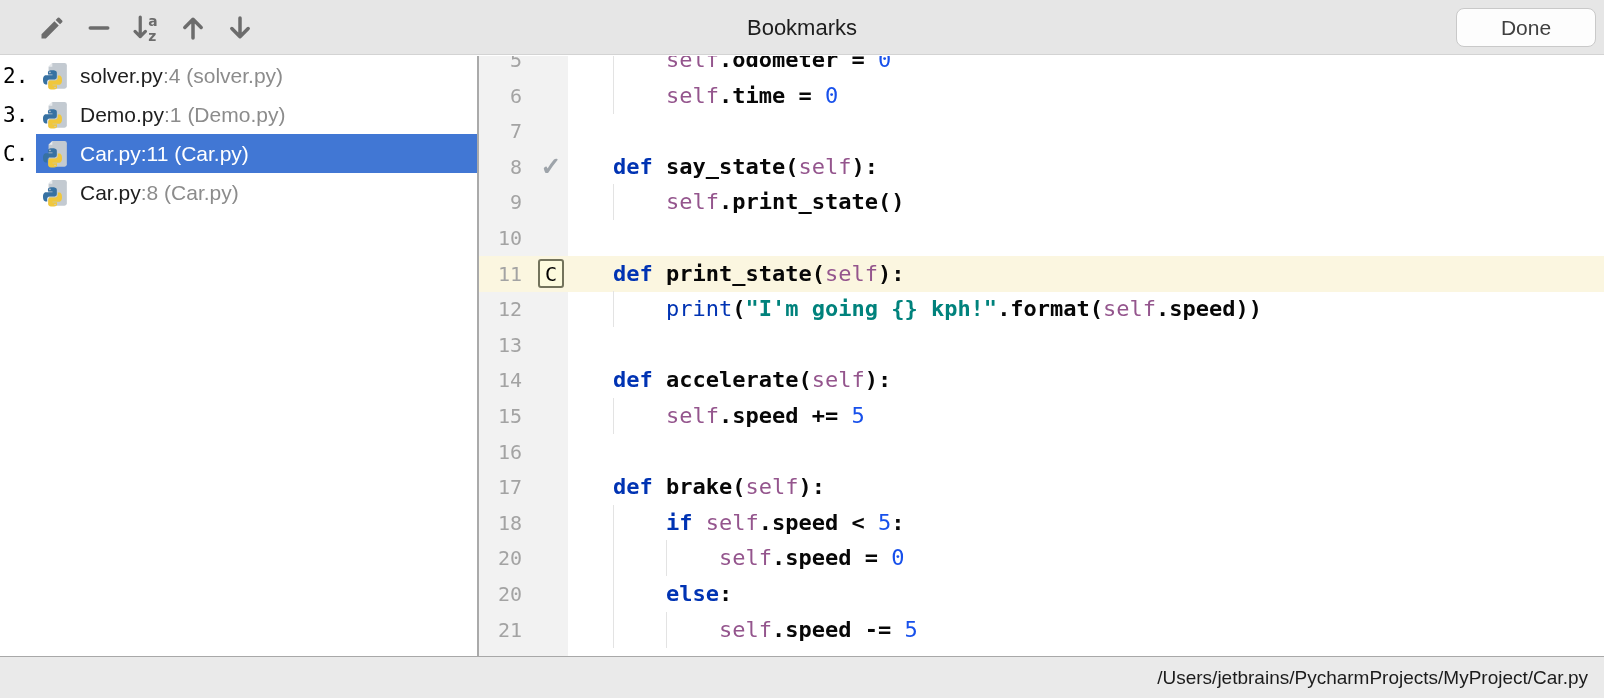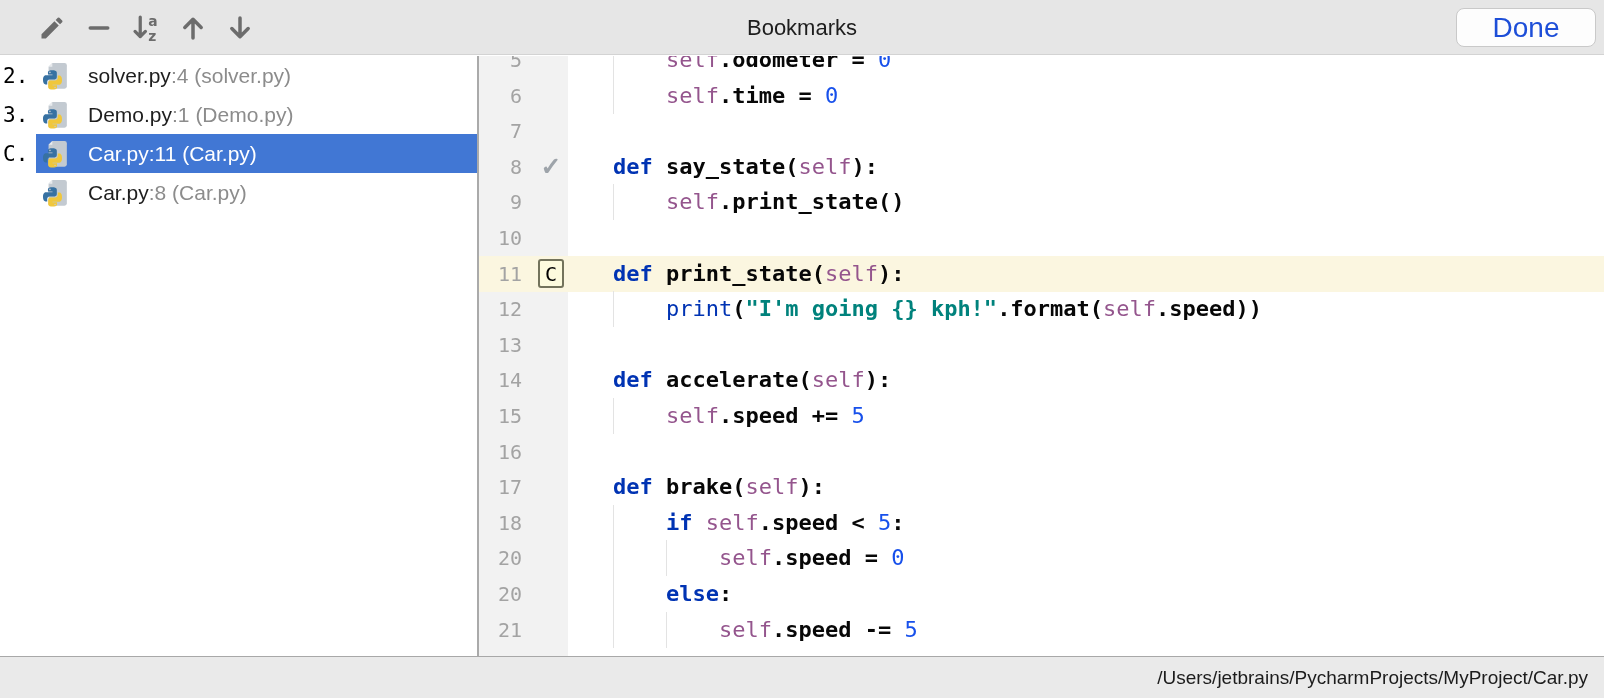--- a/index.html
+++ b/index.html
@@ -25,29 +25,29 @@
   .header{position:absolute;left:0;top:0;width:1604px;height:55px;
     background:var(--chrome-bg);border-bottom:1px solid #D3D3D3;z-index:30;}
   .toolbar{position:absolute;left:36px;top:0;height:55px;display:flex;align-items:center;gap:15px;}
   .tool-btn{width:32px;height:32px;display:flex;align-items:center;justify-content:center;
     border:none;background:transparent;cursor:pointer;}
   .tool-btn svg{display:block;}
   .dlg-title{position:absolute;left:0;right:0;top:0;height:55px;line-height:55px;
     text-align:center;font-size:22px;color:#1D1D1D;}
   .done-btn{position:absolute;right:8px;top:8px;height:39px;min-width:140px;
     background:#FDFDFD;border:1px solid #C9C9C9;border-radius:8px;
-    font-size:28px;color:#1d4ed8;font-family:"Liberation Sans",sans-serif;cursor:pointer;padding:0 24px;}
+    font-size:21px;color:#404040;font-family:"Liberation Sans",sans-serif;cursor:pointer;padding:0 24px;}
 
   
   .list-panel{position:absolute;left:0;top:56px;width:477px;height:600px;background:#FFFFFF;z-index:5;}
   .divider{position:absolute;left:477px;top:56px;width:2px;height:600px;background:#AAAAAA;z-index:6;}
   .bm-row{display:flex;align-items:stretch;height:39px;cursor:pointer;}
   .bm-mnemonic{width:36px;flex:0 0 36px;display:flex;align-items:center;padding-left:3px;
     font-family:"DejaVu Sans Mono",monospace;font-size:21px;color:#000;}
-  .bm-body{flex:1;display:flex;align-items:center;gap:16px;padding-left:6px;min-width:0;text-align:right;}
+  .bm-body{flex:1;display:flex;align-items:center;gap:8px;padding-left:6px;min-width:0;text-align:right;}
   .bm-row.selected .bm-body{background:var(--sel-blue);}
   .bm-icon{width:30px;height:30px;flex:0 0 30px;}
   .bm-label{font-size:21px;white-space:nowrap;}
   .bm-name{color:#1E1E1E;}
   .bm-dim{color:var(--dim);}
   .bm-row.selected .bm-name,.bm-row.selected .bm-dim{color:#FFFFFF;}
 
   
   .editor{position:absolute;left:479px;top:56px;width:1125px;height:600px;background:#FFFFFF;
     overflow:hidden;z-index:4;}

